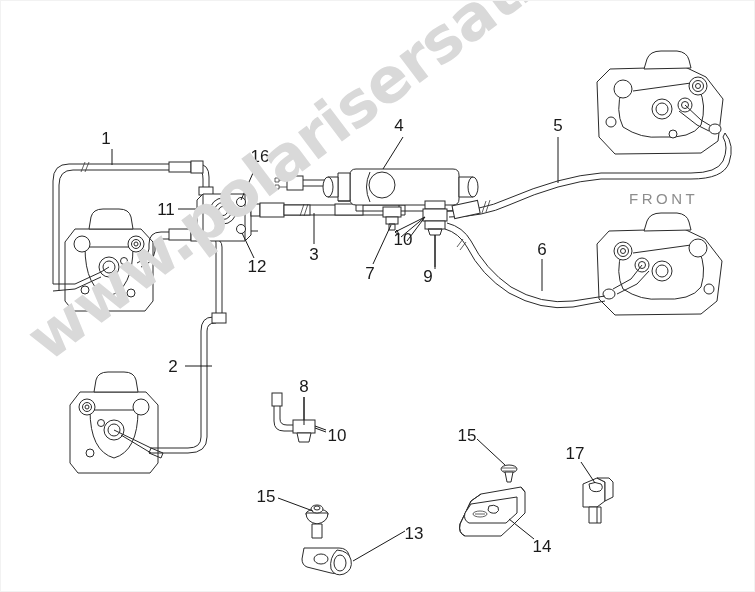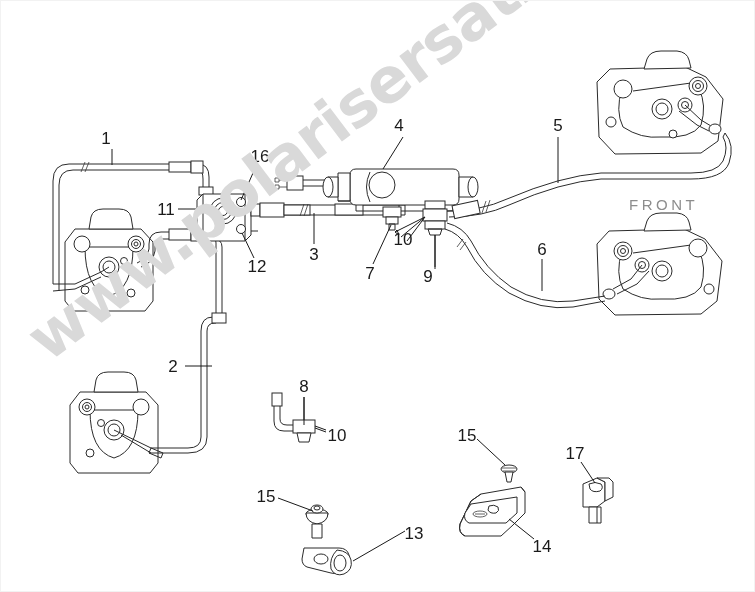--- a/index.html
+++ b/index.html
@@ -55,21 +55,21 @@
     top: 334px;
     font-family: "Liberation Sans", sans-serif;
     font-size: 17px;
     color: #9a9a9a;
     letter-spacing: 0.4px;
     white-space: nowrap;
   }
   .front-label {
     position: absolute;
     left: 628px;
-    top: 195px;
+    top: 189px;
     font-family: "Liberation Sans", sans-serif;
     font-size: 15px;
     color: #8d8d8d;
     letter-spacing: 3.5px;
     white-space: nowrap;
   }
   text.callout {
     font-family: "Liberation Sans", sans-serif;
     font-size: 17px;
     fill: #1a1a1a;

